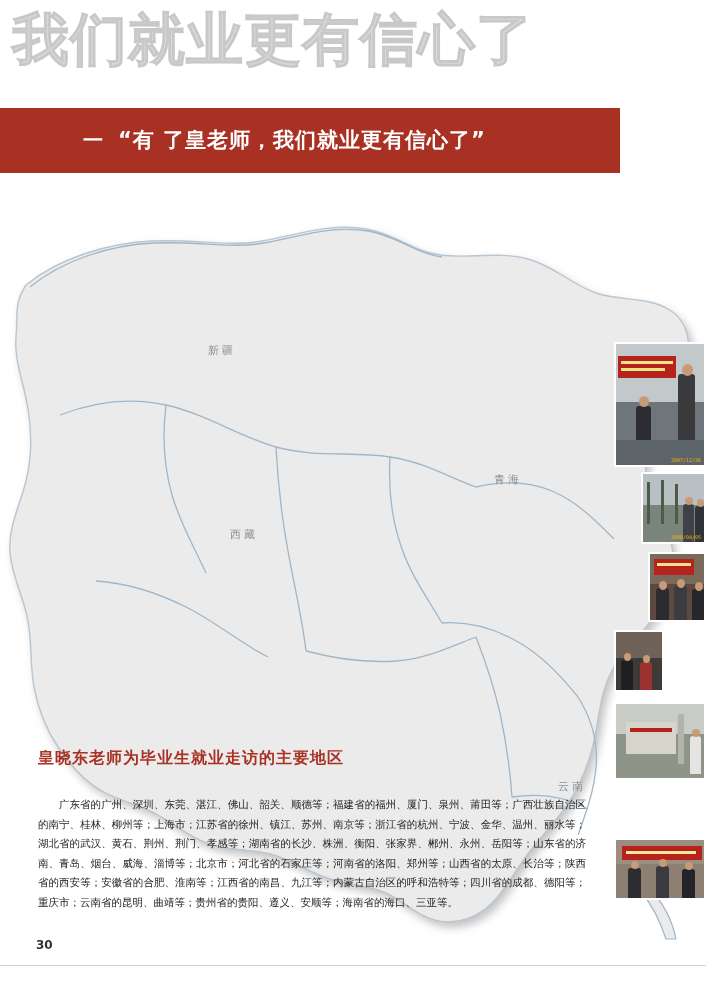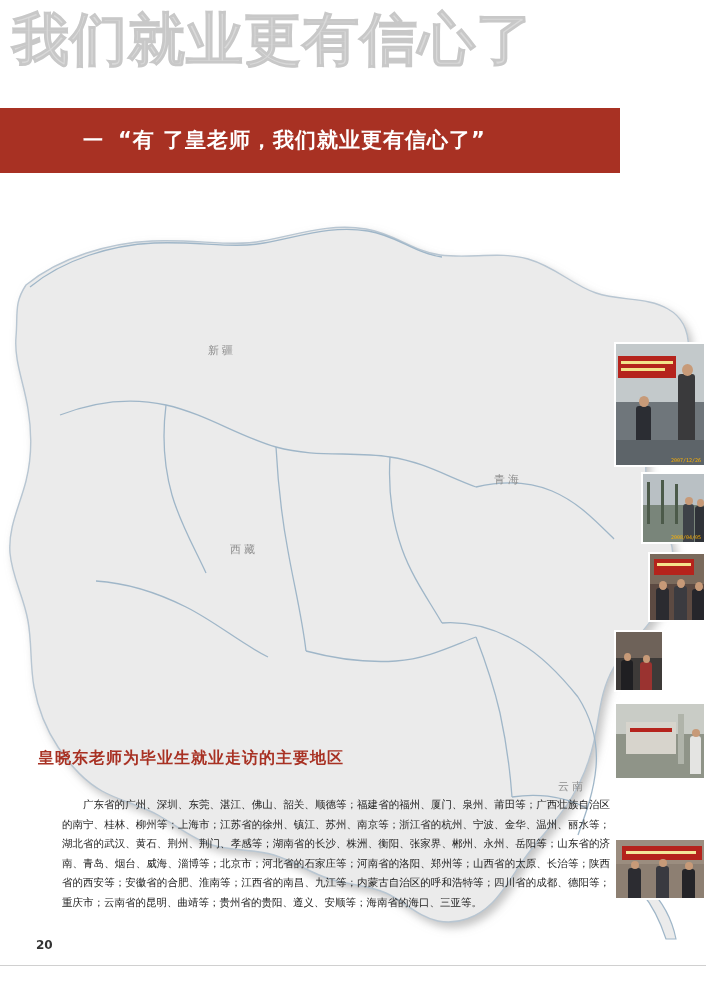--- a/index.html
+++ b/index.html
@@ -119,21 +119,20 @@
     position: absolute;
     left: 38px;
     top: 795px;
     width: 548px;
     font-size: 10.5px;
     line-height: 19.5px;
     color: #1c1c1c;
     text-align: justify;
     text-indent: 21px;
     font-family: "DejaVu Sans", sans-serif;
-    margin-left: 24px;
   }
 
   
   .page-number {
     position: absolute;
     left: 36px;
     top: 938px;
     font-size: 12px;
     font-weight: bold;
     color: #333333;
@@ -205,21 +204,21 @@
       <path d="M166,220 C162,252 164,282 172,310 C180,338 194,362 206,388"></path>
     </g>
 
     <g>
       <path d="M648,702 C662,716 672,734 676,754 L666,754 C660,736 652,720 642,708 Z" fill="#ebebeb" stroke="#9fb6c8" stroke-width="1.2"></path>
     </g>
   </svg>
 
   <div class="map-label" style="left:208px; top:146px;margin-top:12px;">新疆</div>
   <div class="map-label" style="left:494px; top:287px;text-align:center;">青海</div>
-  <div class="map-label" style="left:230px; top:357px;">西藏</div>
+  <div class="map-label" style="left:230px; top:342px;">西藏</div>
   <div class="map-label" style="left:558px; top:594px;">云南</div>
 </div>
 
 <div class="photo" style="left:614px; top:342px; width:92px; height:125px; background:#8e9aa0;">
   <div class="wall" style="left:0; top:0; width:92px; height:58px; background:#c3c9cb;"></div>
   <div class="wall" style="left:0; top:58px; width:92px; height:67px; background:#6f767b;"></div>
   <div class="banner-r" style="left:2px; top:12px; width:58px; height:22px;"></div>
   <div style="position:absolute; left:5px; top:17px; width:52px; height:3px; background:#f2e38a;"></div>
   <div style="position:absolute; left:5px; top:24px; width:44px; height:3px; background:#f2e38a;"></div>
   <div class="person" style="left:62px; top:30px; width:17px; height:70px; background:#3a3a3c;"></div>
@@ -281,14 +280,14 @@
   <div class="head" style="left:15px; top:21px; width:8px; height:8px;"></div>
   <div class="person" style="left:40px; top:26px; width:13px; height:36px; background:#3a3a40;"></div>
   <div class="head" style="left:43px; top:19px; width:8px; height:8px;"></div>
   <div class="person" style="left:66px; top:29px; width:13px; height:33px; background:#242428;"></div>
   <div class="head" style="left:69px; top:22px; width:8px; height:8px;"></div>
 </div>
 
 <div class="caption-title">皇晓东老师为毕业生就业走访的主要地区</div>
 <div class="caption-body">广东省的广州、深圳、东莞、湛江、佛山、韶关、顺德等；福建省的福州、厦门、泉州、莆田等；广西壮族自治区的南宁、桂林、柳州等；上海市；江苏省的徐州、镇江、苏州、南京等；浙江省的杭州、宁波、金华、温州、丽水等；湖北省的武汉、黄石、荆州、荆门、孝感等；湖南省的长沙、株洲、衡阳、张家界、郴州、永州、岳阳等；山东省的济南、青岛、烟台、威海、淄博等；北京市；河北省的石家庄等；河南省的洛阳、郑州等；山西省的太原、长治等；陕西省的西安等；安徽省的合肥、淮南等；江西省的南昌、九江等；内蒙古自治区的呼和浩特等；四川省的成都、德阳等；重庆市；云南省的昆明、曲靖等；贵州省的贵阳、遵义、安顺等；海南省的海口、三亚等。</div>
 
-<div class="page-number">20</div>
+<div class="page-number">30</div>
 <div class="page-rule"></div>
 
 </body></html>

